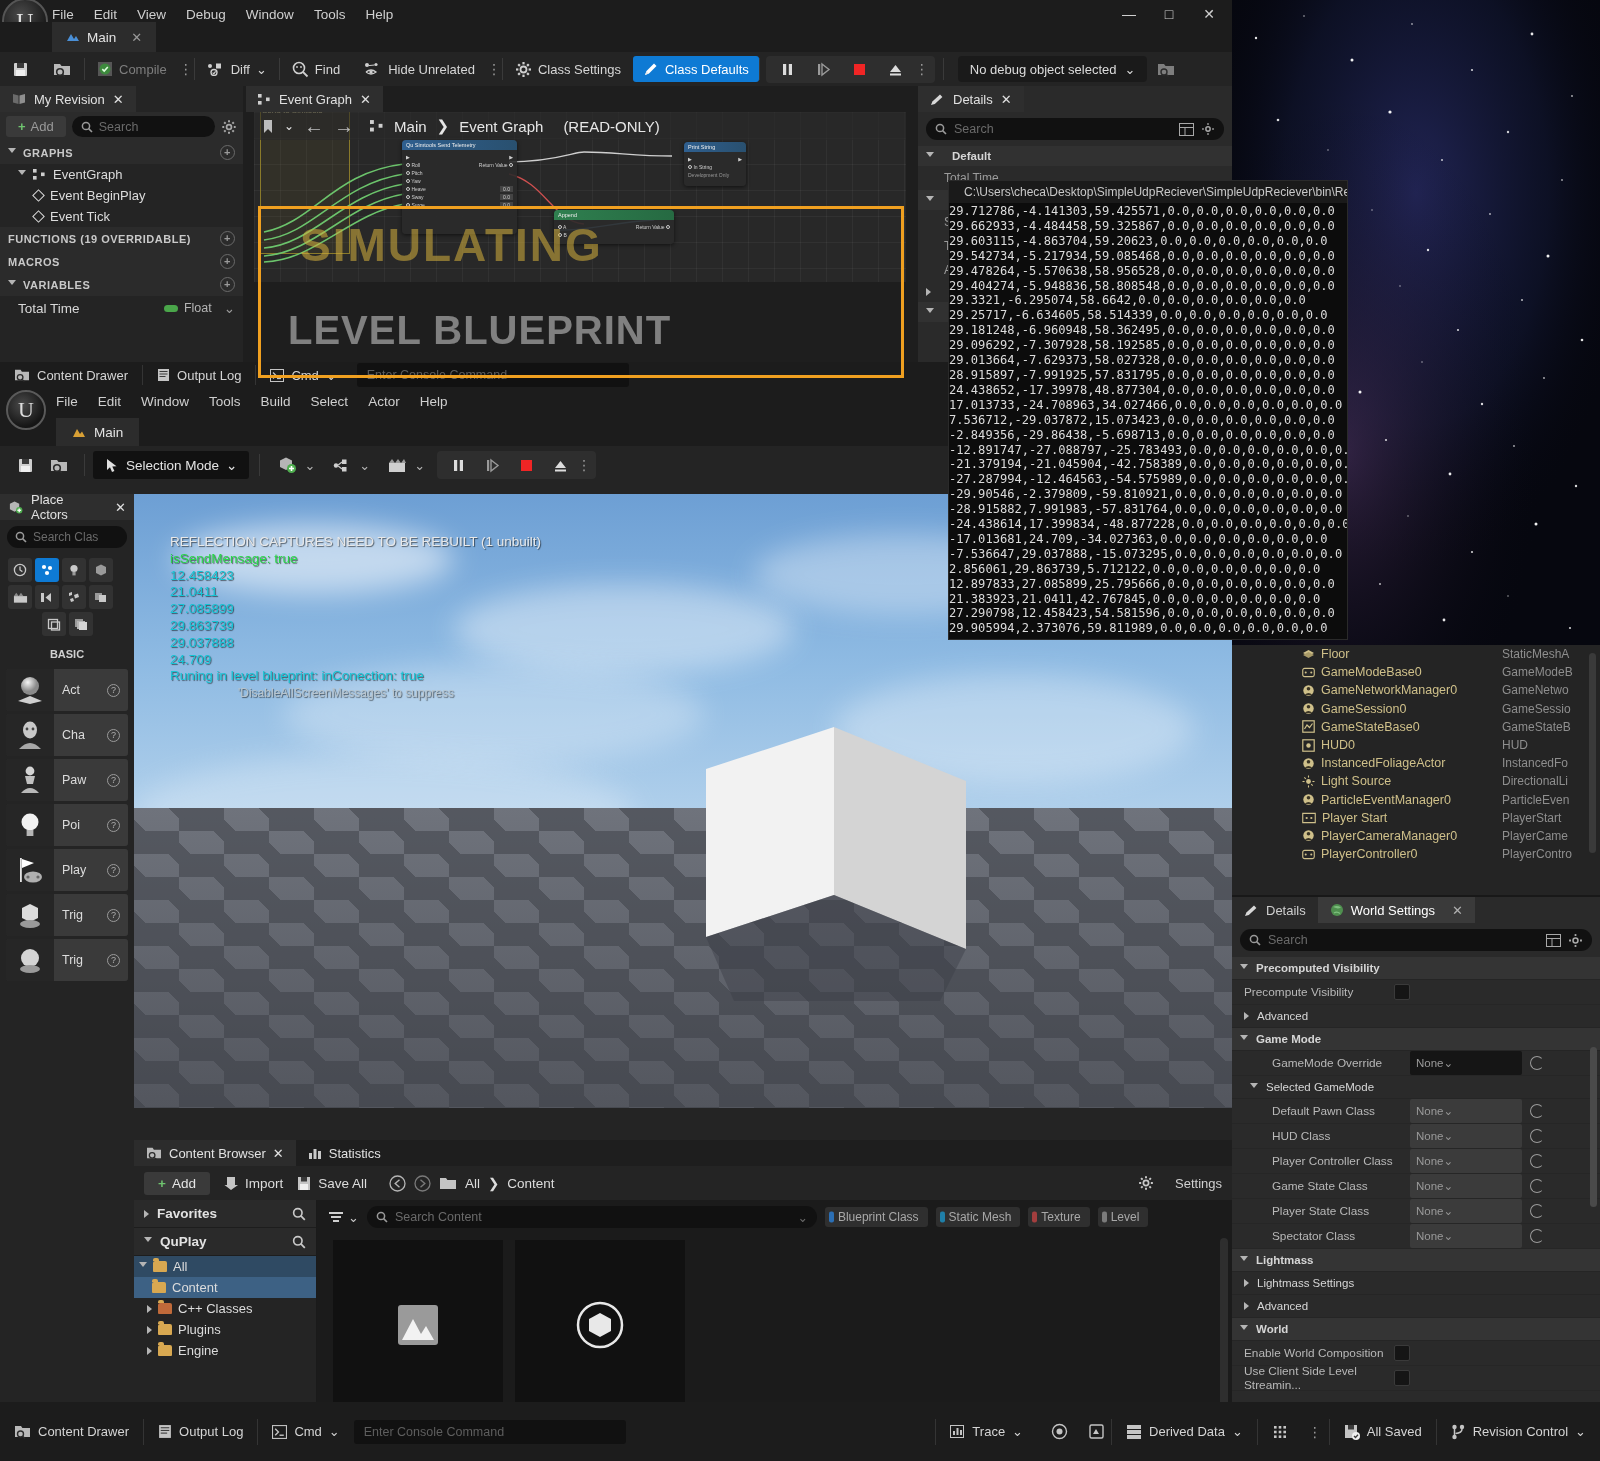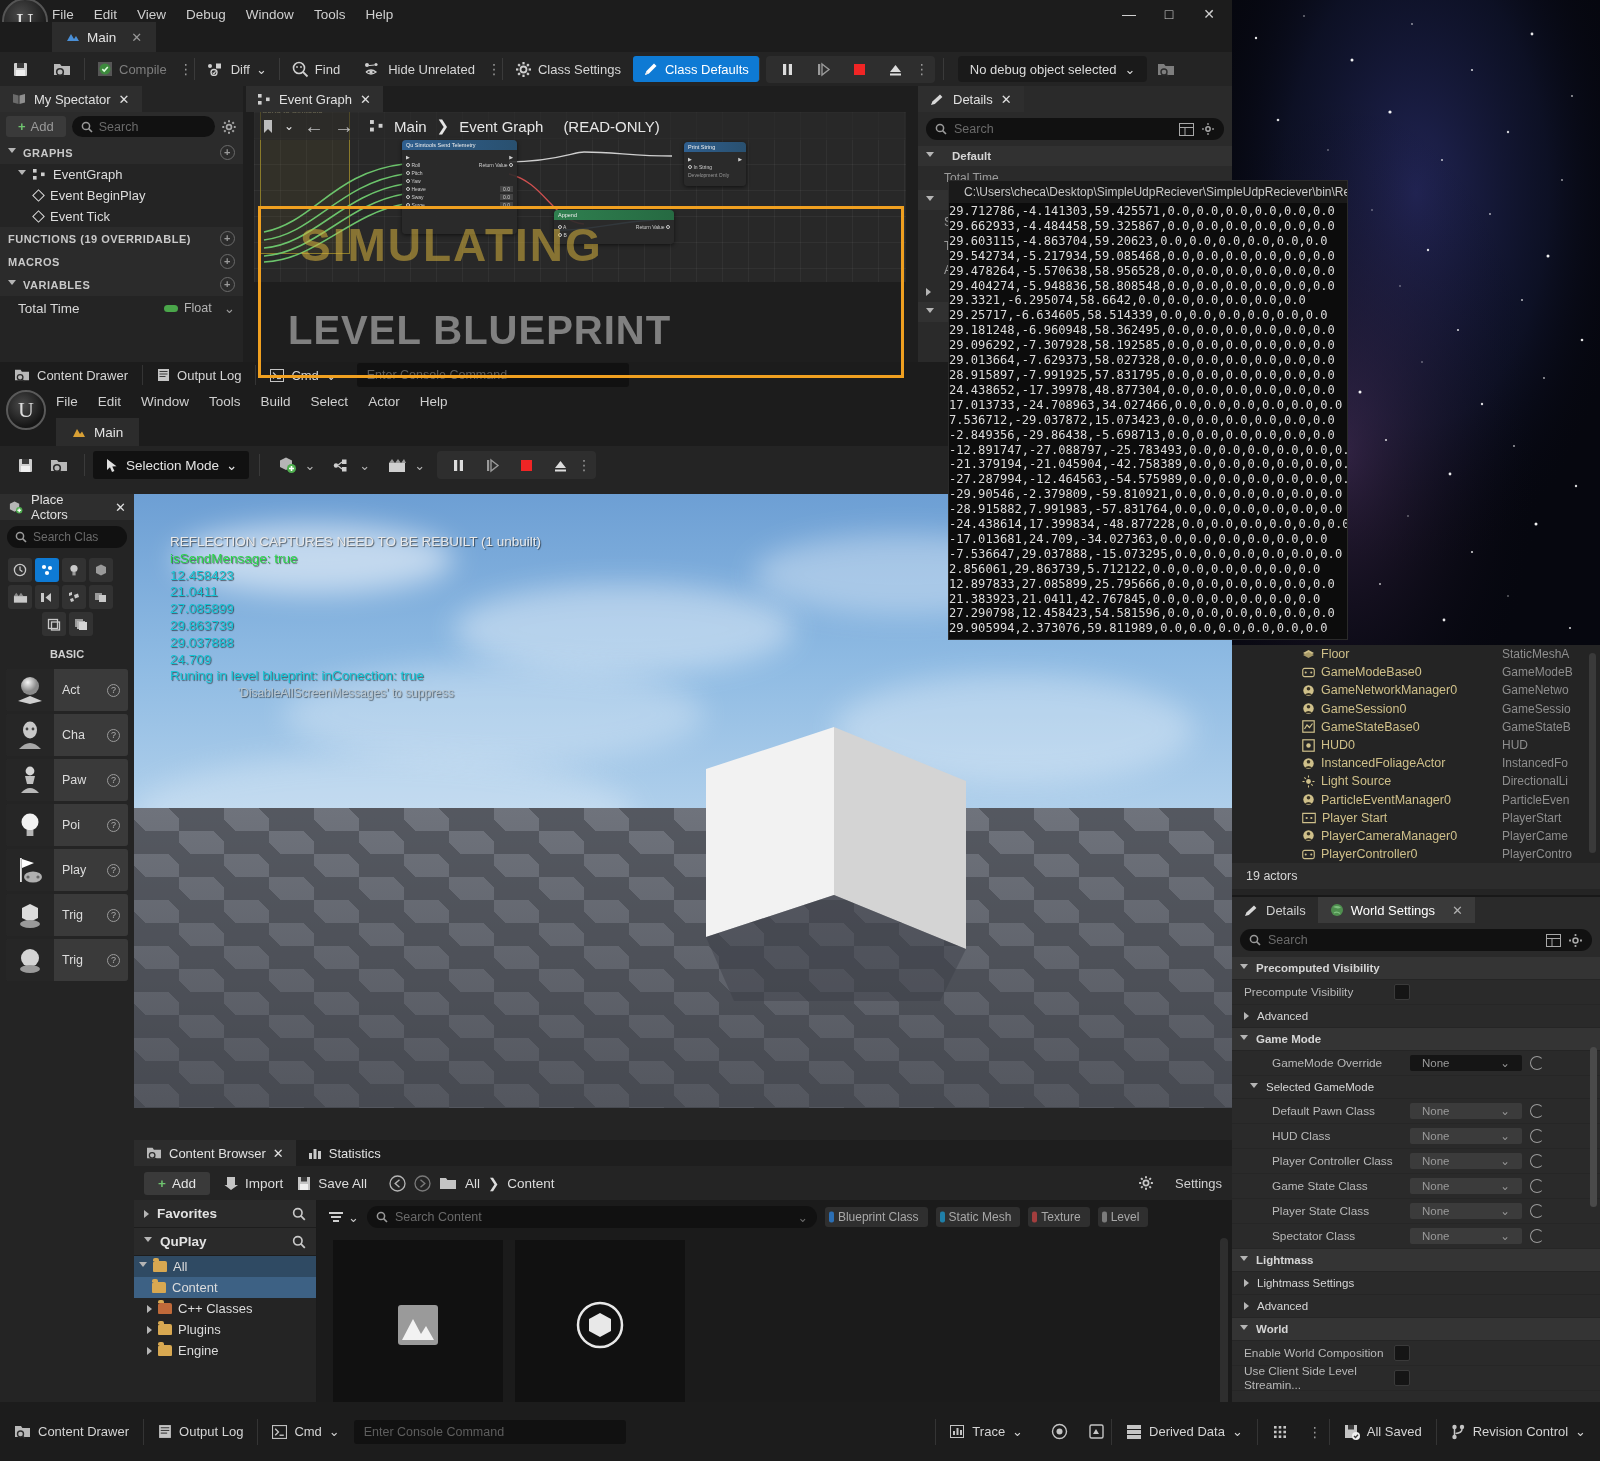--- a/index.html
+++ b/index.html
@@ -218,22 +218,22 @@
   .ws-tab.active { background:#3a3a3a; color:#fff; }
   .ws-search { margin:6px 8px; background:#111; border-radius:11px; height:22px; display:flex;
      align-items:center; gap:7px; padding:0 9px; color:#6a6a6a; font-size:12.5px;}
   .ws-cat { display:flex; align-items:center; gap:8px; padding:5px 8px; background:#343434;
      font-size:11.5px; font-weight:bold; color:#d6d6d6; border-bottom:1px solid #252525;}
   .ws-prop { display:flex; align-items:center; height:25px; font-size:11.8px; color:#b8b8b8;
      border-bottom:1px solid #262626;}
   .ws-prop .nm { width:162px; padding-left:12px; }
   .ws-prop.ind .nm { padding-left:24px;margin-left:16px; }
   .ws-chk { width:16px;height:16px;background:#151515;border:1px solid #3a3a3a;border-radius:2px;}
-  .ws-sel { width:112px;height:16px;background:#151515;border-radius:2px;display:flex;align-items:center;
-     justify-content:space-between;padding:0 12px;font-size:11.5px;color:#9a9a9a;}
+  .ws-sel { width:112px;height:24px;background:#151515;border-radius:2px;display:flex;align-items:center;
+     padding:0 6px;font-size:11.5px;color:#9a9a9a;}
   .ws-sel.dim { background:#3b3b3b; }
   .ws-reset { width:14px;height:14px;border-radius:50%;border:1.5px solid #9a9a9a;border-right-color:transparent;
      margin-left:8px;}
 
   
   .statusbar { position:absolute; left:0; top:1402px; width:1600px; height:59px; background:#1c1c1c;
      display:flex; align-items:center; }
   .sb-item { display:flex; align-items:center; gap:7px; padding:0 14px; height:34px; font-size:13px;
      color:#d4d4d4; }
   .sb-sep { width:1px; height:26px; background:#343434; }
@@ -474,21 +474,21 @@
     <div class="bp-body">
 
       <div class="myblueprint">
         <div class="panel-tab">
           <span class="ico">
             <svg width="14" height="12" viewBox="0 0 14 12">
                 <path d="M1 1 L6.5 2.5 L6.5 11 L1 9.5 Z" fill="#6a6a6a"></path>
                 <path d="M13 1 L7.5 2.5 L7.5 11 L13 9.5 Z" fill="#8e8e8e"></path>
               </svg>
           </span>
-          <span>My Spectator</span>
+          <span>My Revision</span>
           <span class="x">✕</span>
         </div>
         <div class="mb-toolbar">
           <div class="btn-add">
             <span class="plus">+</span>
             <span>Add</span>
           </div>
           <div class="search-pill">
             <span class="ico">
               <svg width="12" height="12" viewBox="0 0 12 12">
@@ -1526,21 +1526,20 @@
             <svg width="13" height="11" viewBox="0 0 14 11">
               <rect x="0.8" y="1" width="12.4" height="9" rx="2" fill="none" stroke="#cfc08a" stroke-width="1.2"></rect>
               <circle cx="4" cy="5.5" r="1.1" fill="#cfc08a"></circle>
               <circle cx="10" cy="5.5" r="1.1" fill="#cfc08a"></circle>
             </svg>
           </span>
           <span>PlayerController0</span>
           <span class="ol-type">PlayerContro</span>
         </div>
       </div>
-    <div class="ol-count">19 actors</div>
     <div style="position:absolute;right:4px;top:8px;width:7px;height:200px;background:#3a3a3a;border-radius:4px;"></div>
   </div>
 
   <div class="ws">
     <div class="ws-tabs">
       <div class="ws-tab">
         <span class="ico">
           <svg width="15" height="13" viewBox="0 0 15 13">
               <path d="M1 12 L2.4 8.6 L10 1.5 L12.4 3.9 L4.8 11 Z" fill="#d8d8d8"></path>
             </svg>

